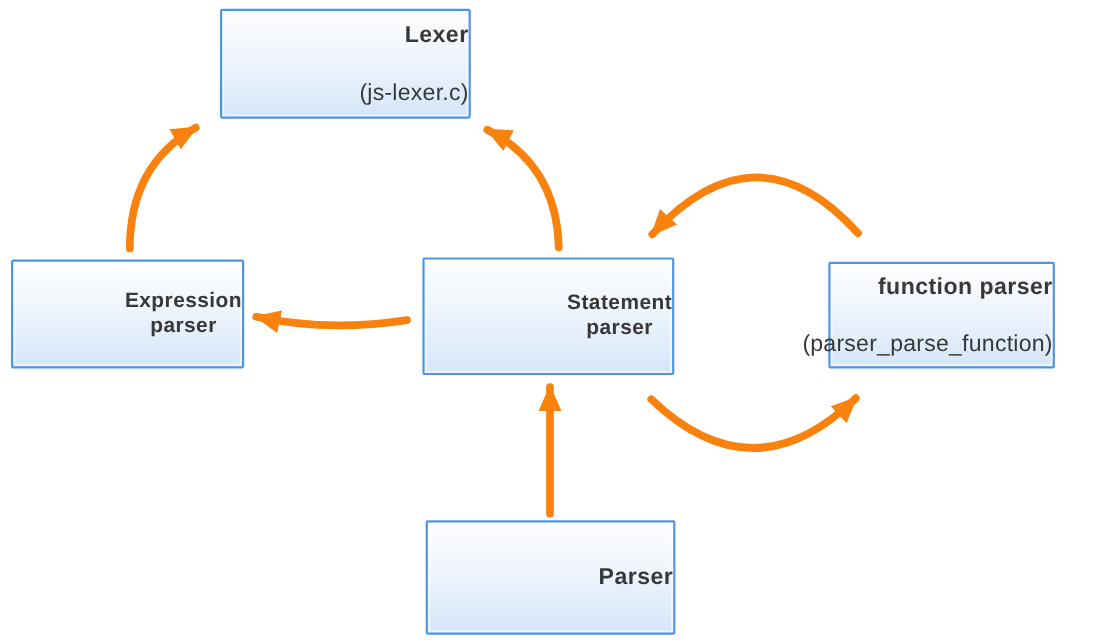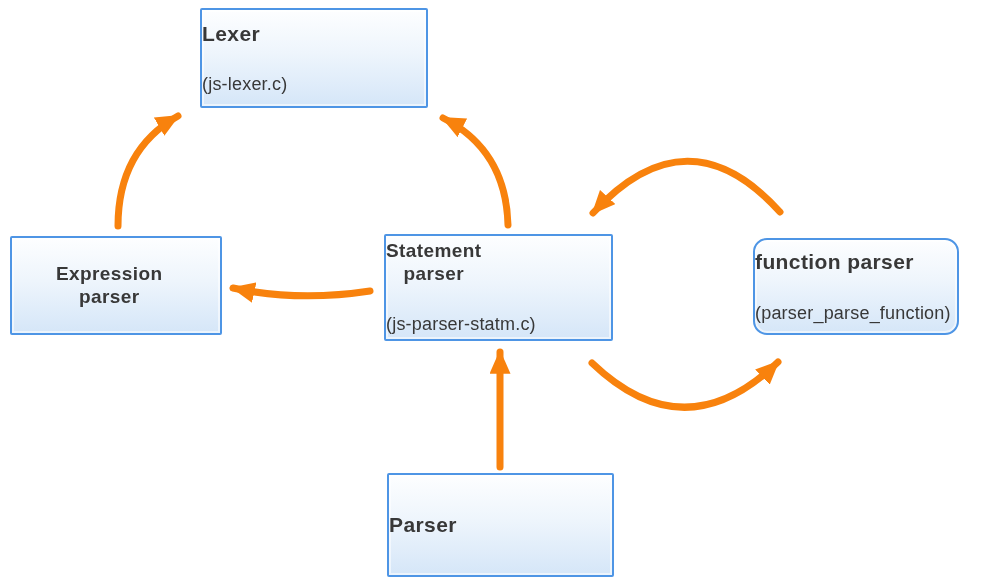--- a/index.html
+++ b/index.html
@@ -31,47 +31,47 @@
     fill: none;
     stroke: var(--arrow-color);
     stroke-width: 7;
     stroke-linecap: round;
   }
   .arrowhead-shape { fill: var(--arrow-color); }
   .node {
     position: absolute;
     display: flex;
     flex-direction: column;
-    align-items: flex-start;
+    align-items: flex-end;
     justify-content: center;
     text-align: center;
     background: linear-gradient(180deg, #fdfeff 0%, #eef5fc 45%, #d5e6f8 100%);
     border: 2px solid var(--box-border);
     border-radius: 2px;
     box-shadow: inset 0 0 0 2px rgba(255,255,255,0.55);
     color: var(--text-color);
     gap: 25px;
   }
   .node-title {
     font-weight: 700;
     font-size: 21px;
     line-height: 1.2;
     letter-spacing: 0.4px;
     white-space: pre-line;
   }
   .node-subtitle {
     font-weight: 400;
-    font-size: 18px;
+    font-size: 21px;
     margin-top: 3px;
     letter-spacing: 0.2px;
   }
   #node-lexer      { left: 200px; top: 8px;   width: 228px; height: 100px; }
   #node-expression { left: 10px;  top: 236px; width: 212px; height: 99px; padding-left: 44px;  }
   #node-statement  { left: 384px; top: 234px; width: 229px; height: 107px; }
-  #node-function   { left: 753px; top: 238px; width: 206px; height: 97px; border-radius: 14px;  }
+  #node-function   { left: 753px; top: 238px; width: 206px; height: 97px;  }
   #node-parser     { left: 387px; top: 473px; width: 227px; height: 104px; }
   #node-expression .node-title,
   #node-statement .node-title { font-size: 19px; }
   #node-expression .node-subtitle { font-size: 17px; }
 </style>
 </head>
 <body>
 
 <div class="canvas">
 
@@ -95,21 +95,20 @@
   </div>
 
   <div class="node" id="node-expression">
     <div class="node-title">Expression
 parser</div>
   </div>
 
   <div class="node" id="node-statement">
     <div class="node-title">Statement
 parser</div>
-    <div class="node-subtitle">(js-parser-statm.c)</div>
   </div>
 
   <div class="node" id="node-function">
     <div class="node-title">function parser</div>
     <div class="node-subtitle">(parser_parse_function)</div>
   </div>
 
   <div class="node" id="node-parser">
     <div class="node-title">Parser</div>
   </div>

